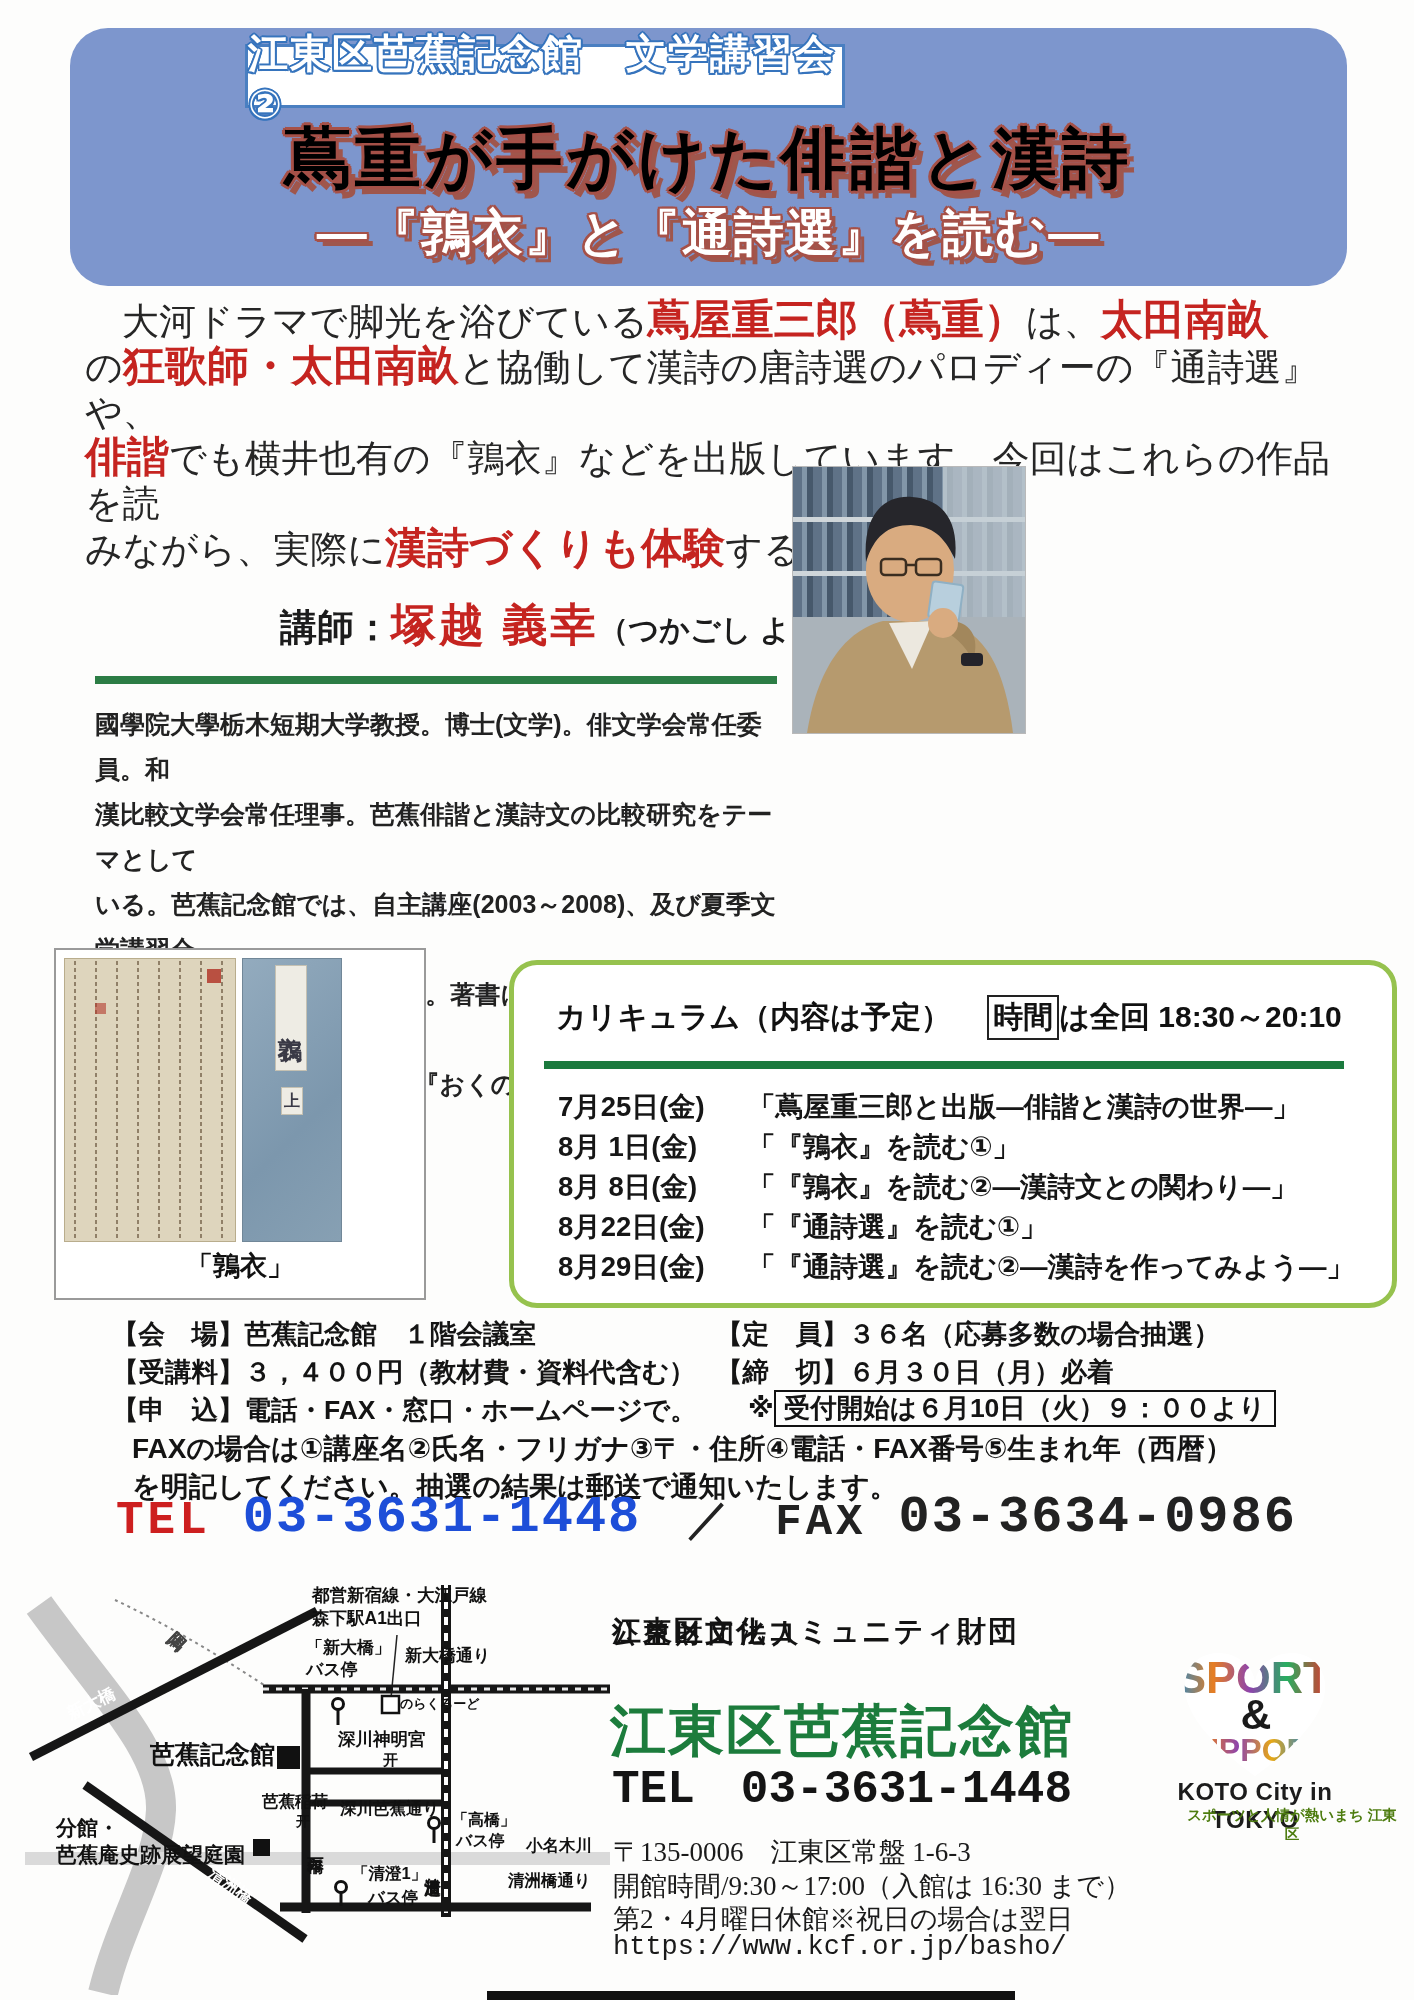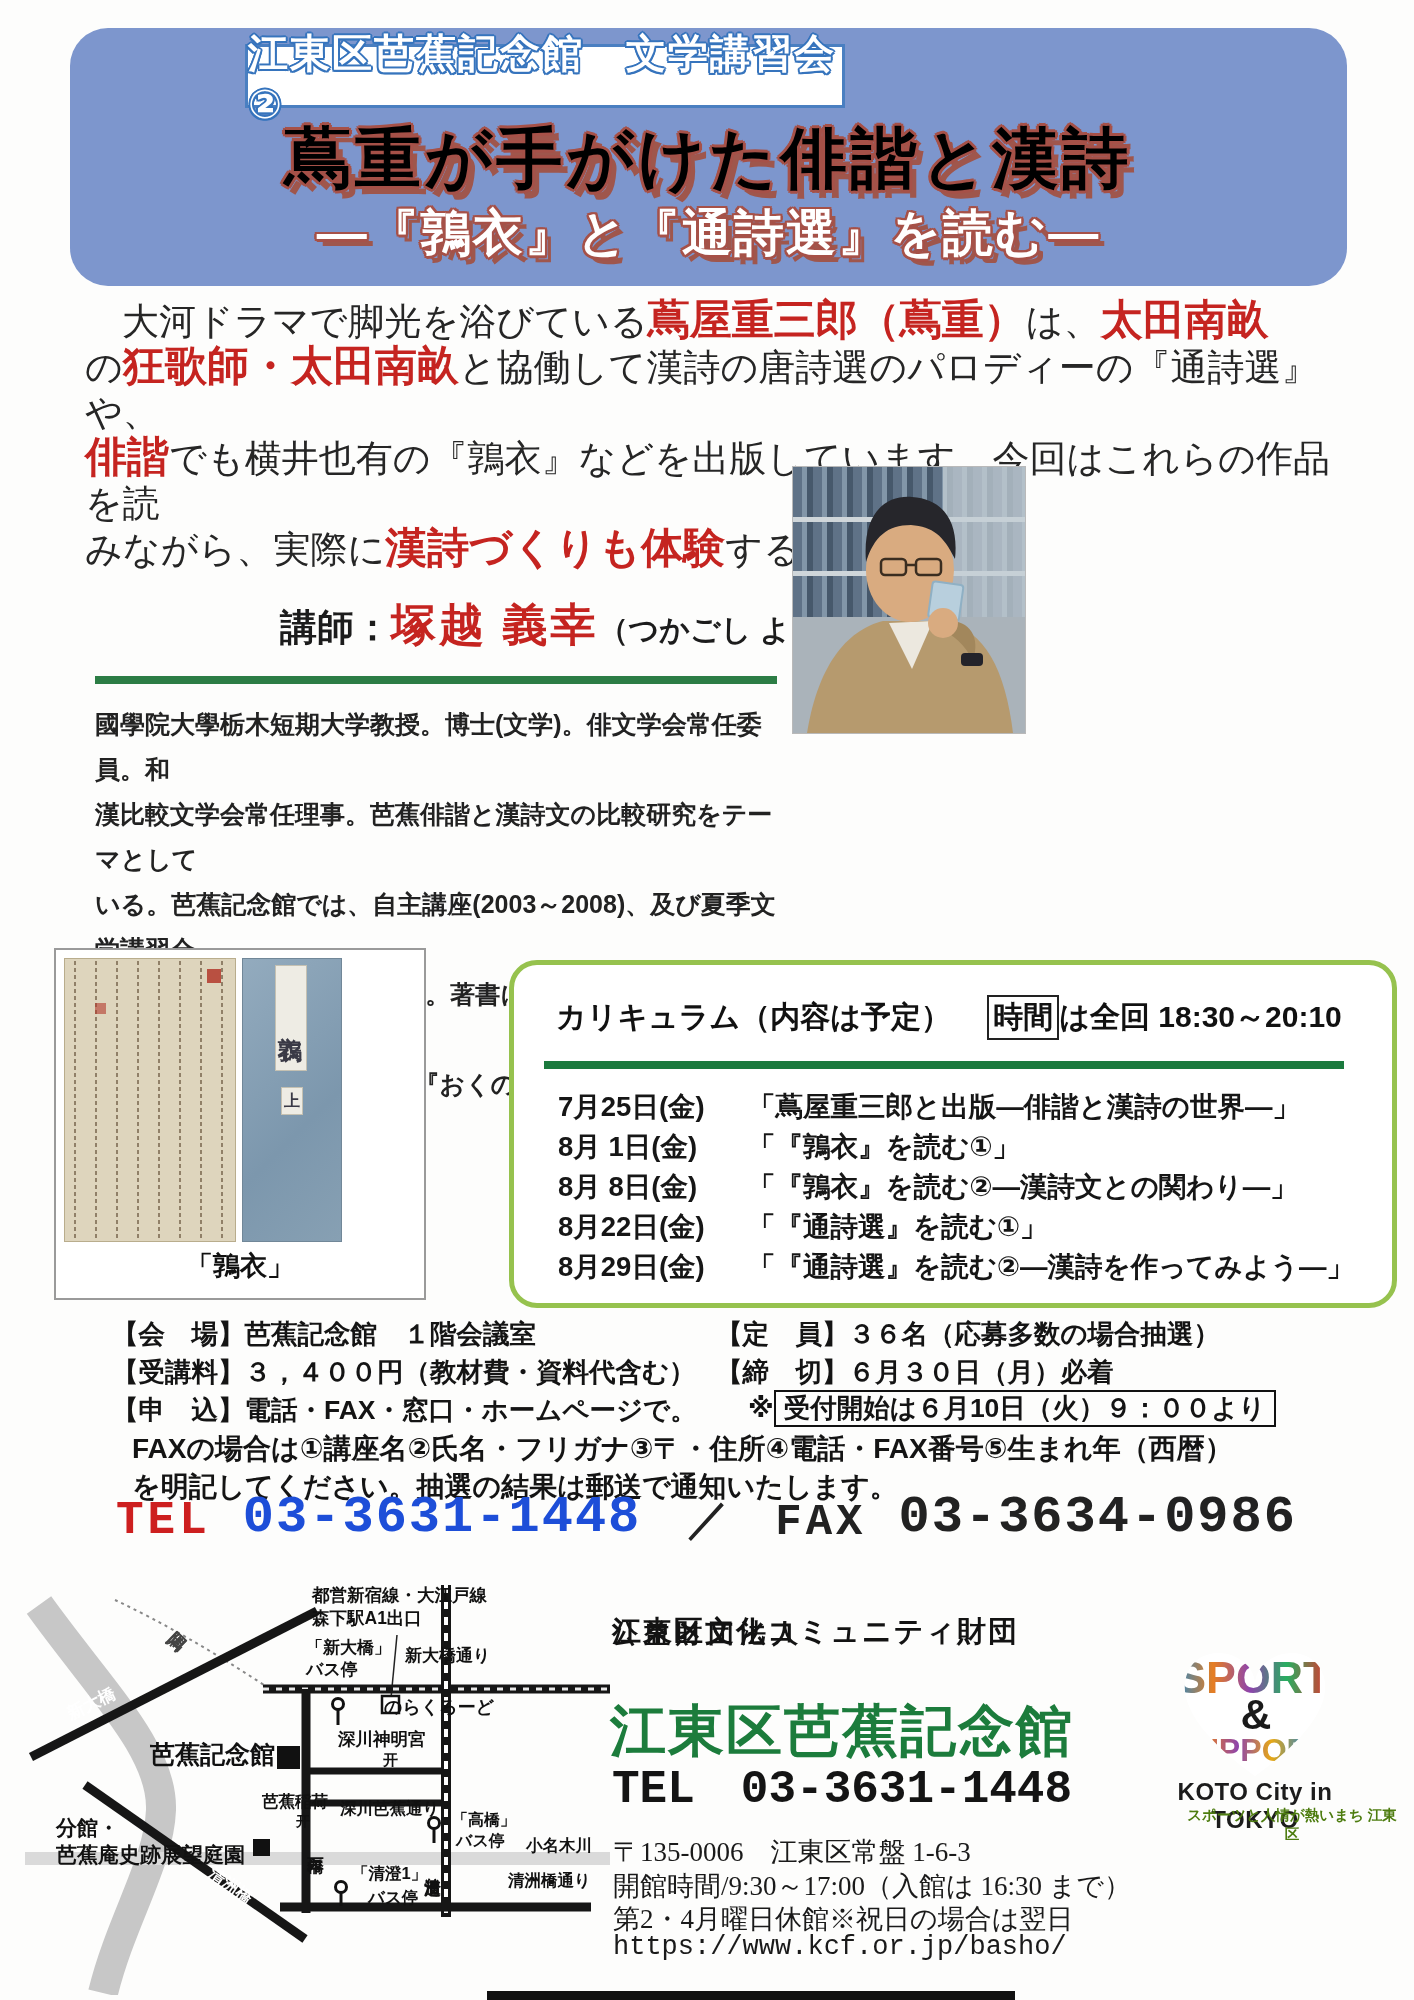--- a/index.html
+++ b/index.html
@@ -258,21 +258,21 @@
   <span class="map-label v-label" style="left:182px;top:1626px;font-size:17px;color:#444;transform:rotate(44deg);">隅田川</span>
   <span class="map-label" style="left:306px;top:1638px;font-size:17px;">「新大橋」</span>
   <span class="map-label" style="left:306px;top:1660px;font-size:17px;">バス停</span>
   <span class="map-label" style="left:312px;top:1585px;font-size:17.5px;">都営新宿線・大江戸線</span>
   <span class="map-label" style="left:312px;top:1608px;font-size:17.5px;">森下駅A1出口</span>
   <span class="map-label" style="left:405px;top:1646px;font-size:17px;">新大橋通り</span>
   <span class="map-label" style="left:66px;top:1694px;font-size:17px;transform:rotate(-26deg);color:#fff;">新大橋</span>
   <span class="map-label" style="left:338px;top:1729px;font-size:17.5px;">深川神明宮</span>
   <span class="map-label" style="left:383px;top:1751px;font-size:15px;">开</span>
   <span class="map-label" style="left:150px;top:1740px;font-size:25px;font-weight:800;">芭蕉記念館</span>
-  <span class="map-label" style="left:384px;top:1697px;font-size:18px;">のらくろーど</span>
+  <span class="map-label" style="left:400px;top:1697px;font-size:13px;">のらくろーど</span>
   <span class="map-label" style="left:262px;top:1792px;font-size:16.5px;">芭蕉稲荷</span>
   <span class="map-label" style="left:296px;top:1813px;font-size:14px;">开</span>
   <span class="map-label" style="left:340px;top:1799px;font-size:16.5px;">深川芭蕉通り</span>
   <span class="map-label" style="left:452px;top:1811px;font-size:16px;">「高橋」</span>
   <span class="map-label" style="left:456px;top:1832px;font-size:16px;">バス停</span>
   <span class="map-label" style="left:56px;top:1816px;font-size:21px;font-weight:800;">分館・</span>
   <span class="map-label" style="left:56px;top:1843px;font-size:21px;font-weight:800;">芭蕉庵史跡展望庭園</span>
   <span class="map-label v-label" style="left:306px;top:1845px;font-size:16.5px;">万年橋</span>
   <span class="map-label" style="left:352px;top:1864px;font-size:16.5px;">「清澄1」</span>
   <span class="map-label" style="left:368px;top:1888px;font-size:16.5px;">バス停</span>

